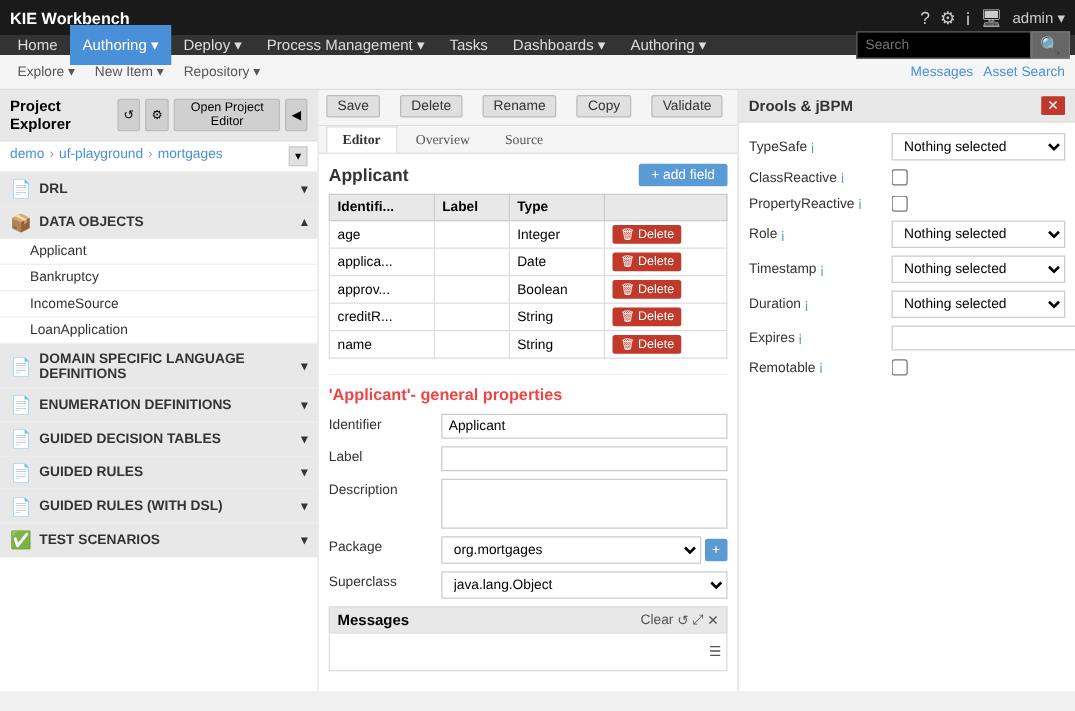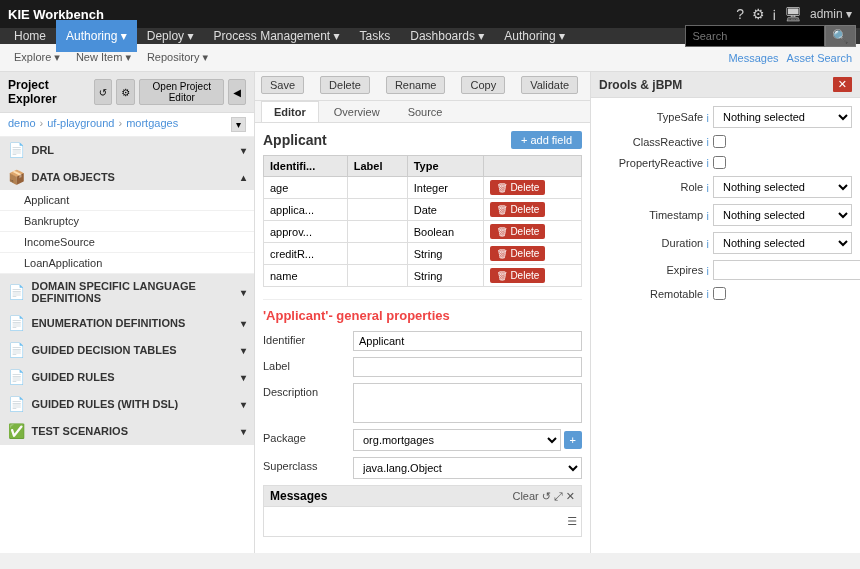--- a/index.html
+++ b/index.html
@@ -201,20 +201,21 @@
       color: #333;
     }
 
     
     .editor-tabs {
       background: #f5f5f5;
       border-bottom: 1px solid #ddd;
       display: flex;
       align-items: flex-start;
       padding: 0 6px;
+      font-family: Liberation Serif, serif;
     }
     .editor-tab {
       padding: 4px 12px;
       font-size: 11px;
       cursor: pointer;
       border: 1px solid transparent;
       border-bottom: none;
       margin-right: 2px;
       color: #555;
     }
@@ -409,21 +410,20 @@
       font-size: 11px;
       gap: 4px;
     }
     .prop-label {
       width: 110px;
       flex-shrink: 0;
       color: #333;
       display: flex;
       align-items: center;
       gap: 3px;
-      justify-content: flex-end;
     }
     .prop-label .info-icon {
       color: #5b9bd5;
       font-size: 11px;
       cursor: pointer;
     }
     .prop-select {
       flex: 1;
       border: 1px solid #ccc;
       padding: 3px 5px;

